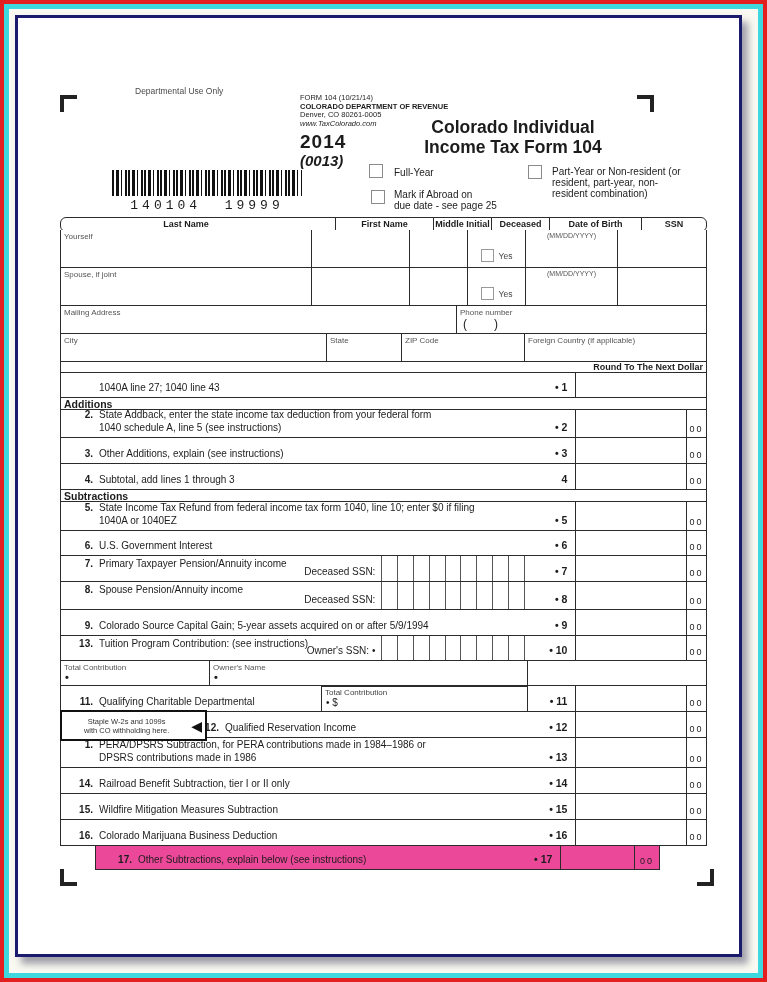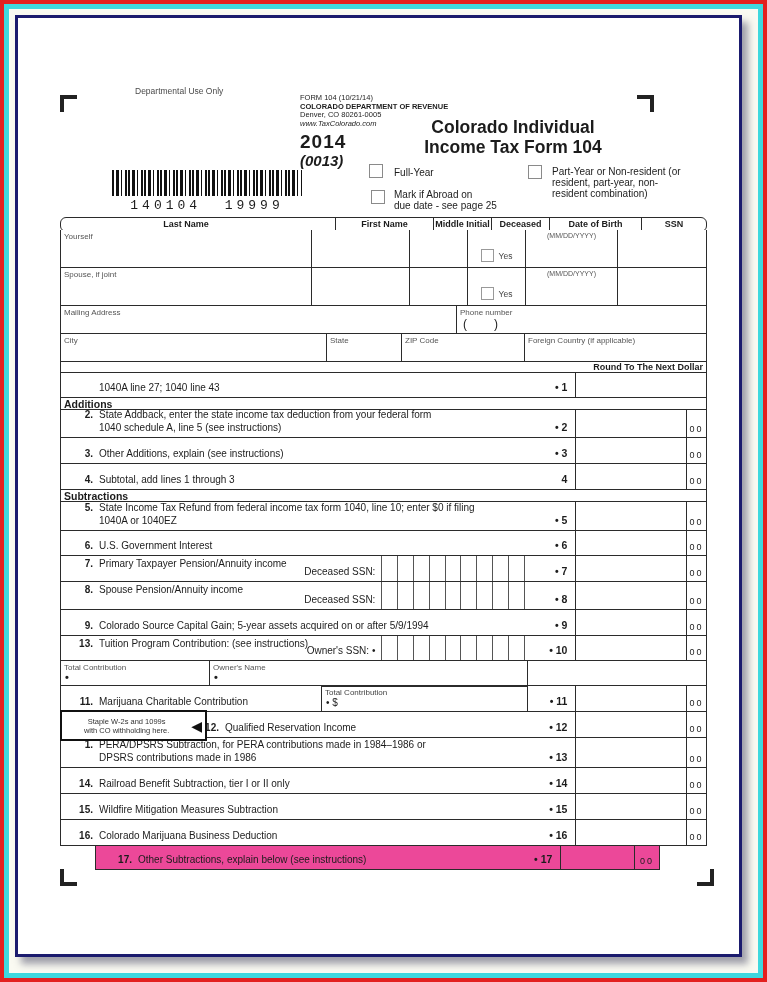--- a/index.html
+++ b/index.html
@@ -366,21 +366,21 @@
         </div>
         <div class="on-cell">
           <div class="flabel">Owner's Name</div>
           <span class="dot">•</span>
         </div>
         <div style="flex:1;"></div>
       </div>
 
       <div class="row" style="top:469px;height:26px;">
         <div class="lblarea">
-          <div class="lt"><span class="num">11.</span><span>Marijuana Charitable Contribution</span></div>
+          <div class="lt"><span class="num">11.</span><span>Qualifying Charitable Departmental</span></div>
           <div class="inner-contrib">
             <div class="t">Total Contribution</div>
             <div class="d">•  $</div>
           </div>
           <span class="ref">•  11</span>
         </div>
         <div class="amt"></div>
         <div class="cents">00</div>
       </div>
 

